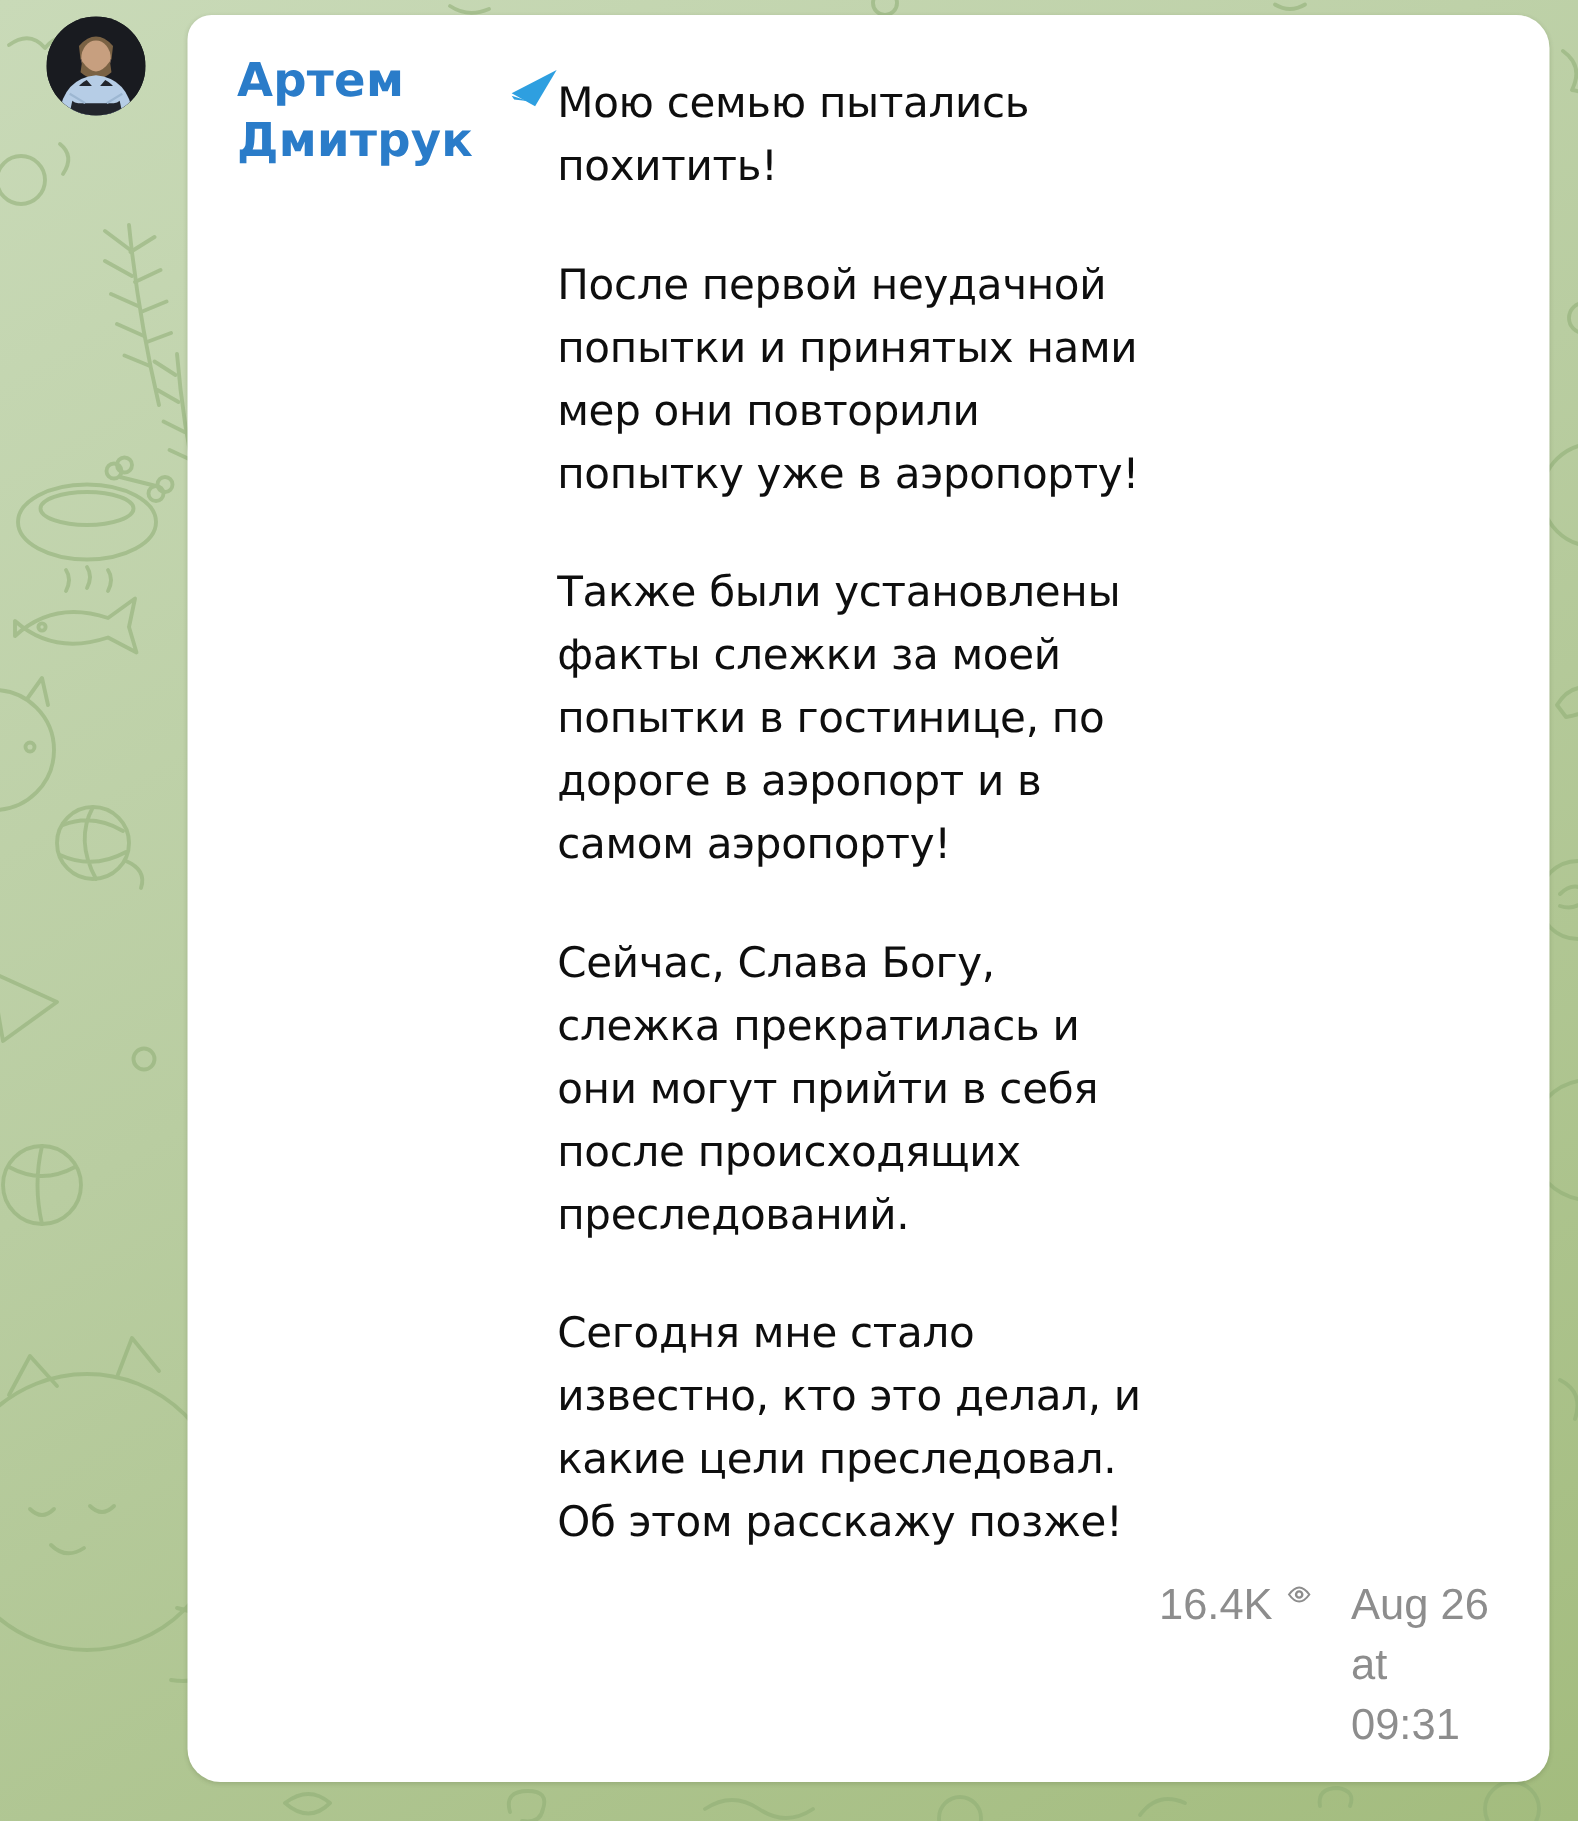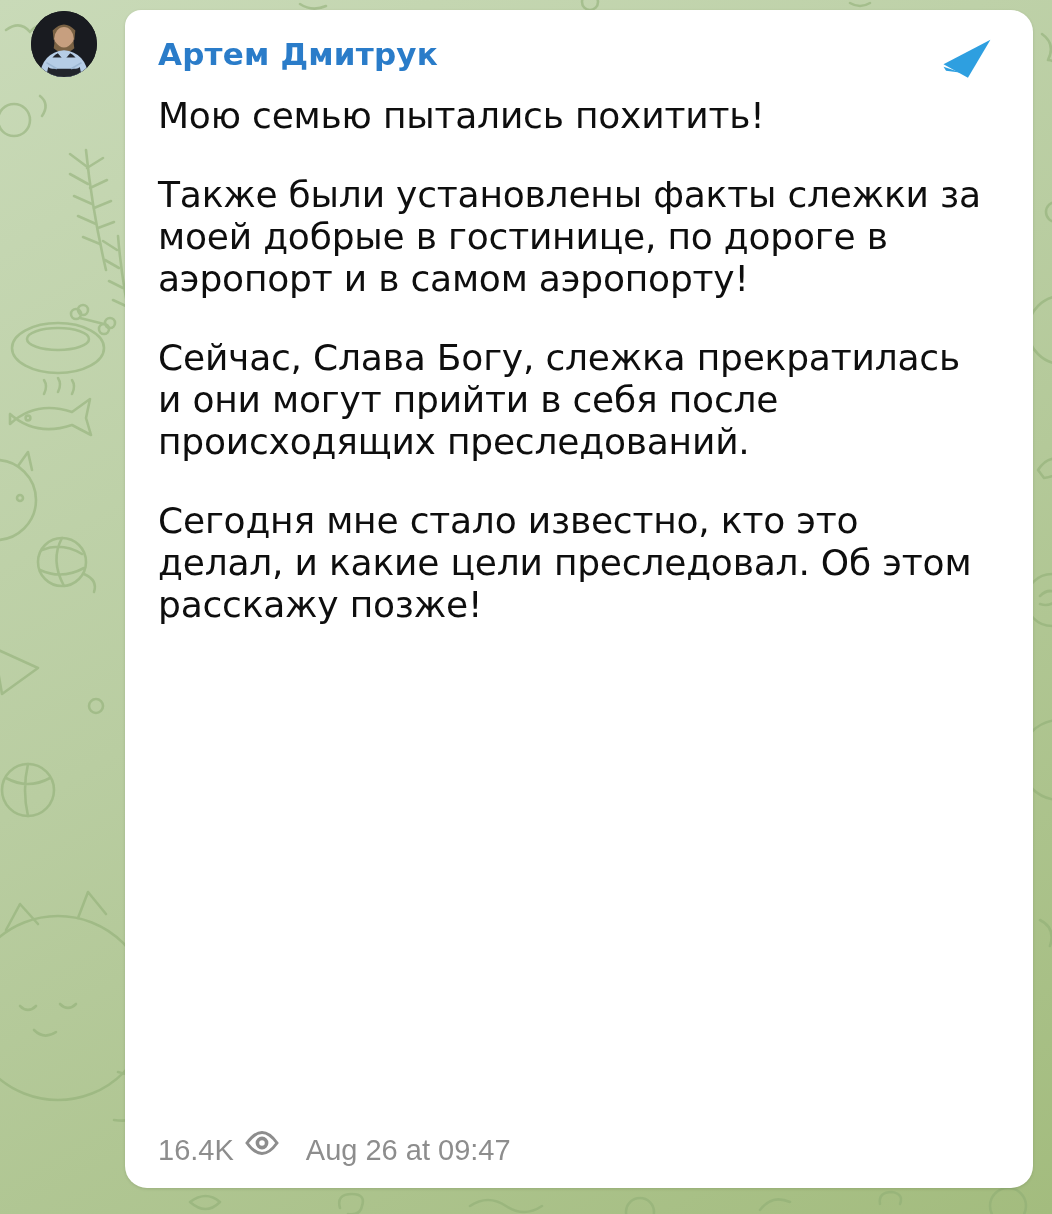--- a/index.html
+++ b/index.html
@@ -19,35 +19,35 @@
     position:absolute;left:31px;top:11px;width:66px;height:66px;
     border-radius:50%;overflow:hidden;background:#191b20;
   }
   .card{
     position:absolute;left:125px;top:10px;width:908px;height:1178px;
     background:var(--card-bg,#ffffff);
     border-radius:16px 22px 22px 22px;
     box-shadow:0 1px 3px rgba(60,80,40,.18);
     box-sizing:border-box;
     padding:24px 40px 18px 33px;
-    display:flex;flex-direction:column;
+    display:flex;flex-direction:row;
   }
   .header{display:flex;justify-content:space-between;align-items:flex-start;}
   .channel-name{
     color:var(--channel-name-blue,#2a7cc9);
     font-size:31px;font-weight:700;line-height:40px;
     letter-spacing:.2px;
   }
   .plane-icon{width:58px;height:45px;margin-top:2px;margin-right:-2px;}
   .plane-icon polygon{fill:var(--plane-blue,#2e9fe0);}
   .post-body{flex:1 1 auto;margin-top:14px;}
   .post-body p{
     margin:0 0 37px 0;
     color:var(--body-text,#0e0e0e);
-    font-size:36px;line-height:42px;font-weight:500;
+    font-size:28px;line-height:42px;font-weight:500;
     letter-spacing:-0.2px;
   }
   .post-body p:last-child{margin-bottom:0;}
   .footer{
     margin-top:auto;
     display:flex;align-items:center;justify-content:space-between;
     font-family:"Liberation Sans", sans-serif;
     font-size:29px;line-height:40px;
   }
   .post-link{color:var(--link-blue,#3d85c6);text-decoration:none;}
@@ -164,30 +164,31 @@
     <div class="header">
       <div class="channel-name">Артем Дмитрук</div>
       <svg class="plane-icon" viewBox="0 0 90 70">
         <polygon points="83,6 10,44 48,65"></polygon>
         <polygon points="10,48 38,57 14,54"></polygon>
       </svg>
     </div>
 
     <div class="post-body">
       <p>Мою семью пытались похитить!</p>
-      <p>Также были установлены факты слежки за моей добрые в гостинице, по дороге в аэропорт и в самом аэропорту!</p>
+      <p>После первой неудачной попытки и принятых нами мер они повторили попытку уже в аэропорту!</p>
+      <p>Также были установлены факты слежки за моей попытки в гостинице, по дороге в аэропорт и в самом аэропорту!</p>
       <p>Сейчас, Слава Богу, слежка прекратилась и они могут прийти в себя после происходящих преследований.</p>
       <p>Сегодня мне стало известно, кто это делал, и какие цели преследовал. Об этом расскажу позже!</p>
     </div>
 
     <div class="footer">
       <div class="meta">
         <span class="views">16.4K</span>
         <svg class="eye-icon" viewBox="0 0 36 26">
           <path d="M3 13 q15 -21 30 0 q-15 21 -30 0 z"></path>
           <circle cx="18" cy="13" r="4.6"></circle>
         </svg>
-        <span class="date">Aug 26 at 09:47</span>
+        <span class="date">Aug 26 at 09:31</span>
       </div>
     </div>
 
   </div>
 </div>
 
 </body></html>

